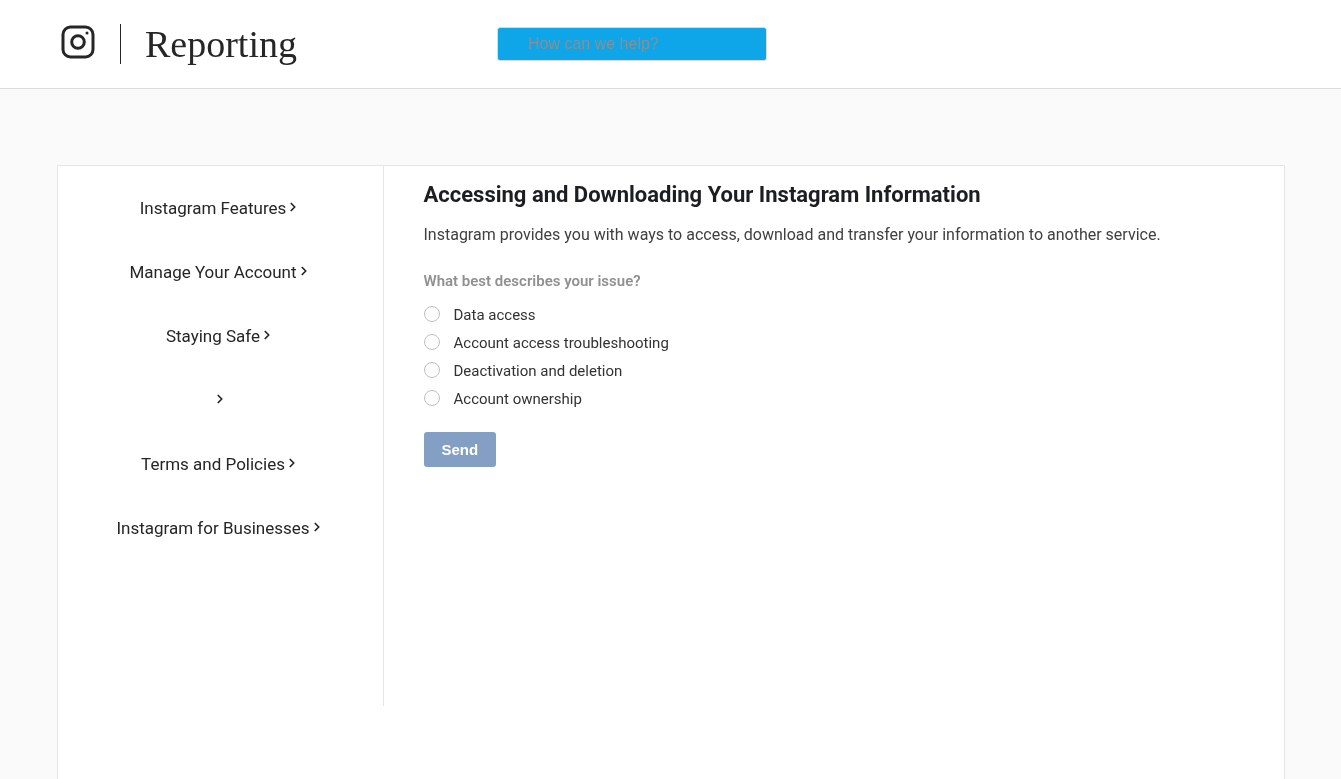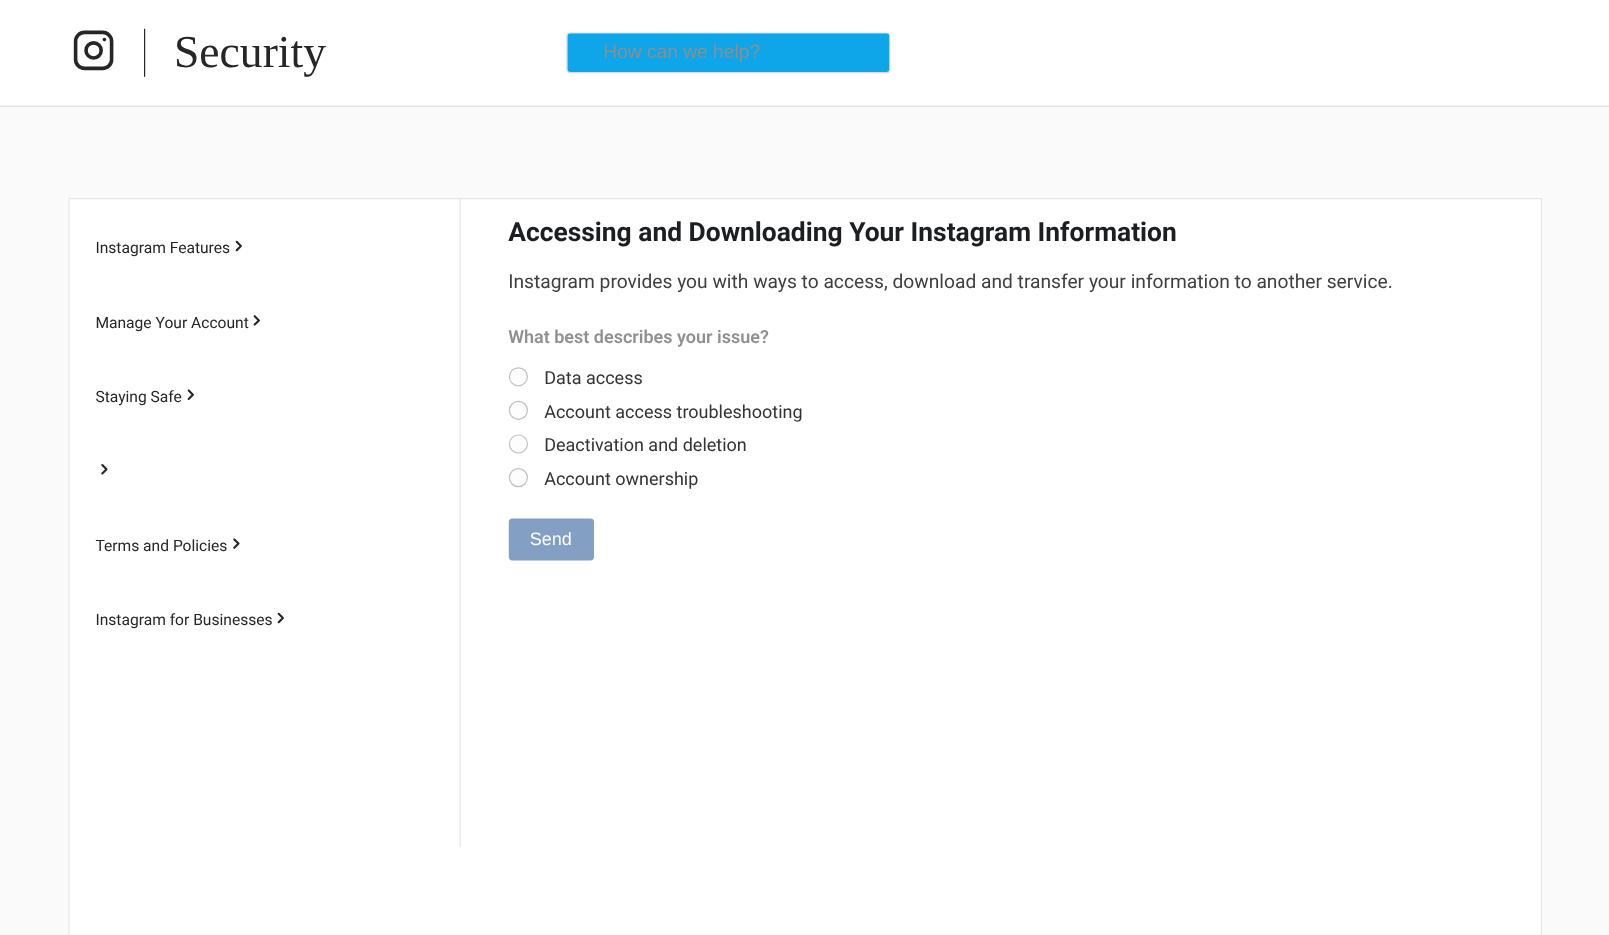--- a/index.html
+++ b/index.html
@@ -80,25 +80,25 @@
     display: flex;
   }
   .sidebar {
     width: 326px;
     border-right: 1px solid #e6e6e6;
     padding-top: 10px;
     min-height: 540px;
   }
   .sidebar-item {
     display: flex;
-    justify-content: flex-start;
+    justify-content: center;
     align-items: center;
     padding: 22px 22px;
     cursor: pointer;
-    font-size: 13px;
+    font-size: 17px;
     color: #262626;
   }
   .chevron {
     color: #262626;
   }
   .main {
     flex: 1;
     padding: 16px 40px 40px 40px;
   }
   .main h2 {
@@ -135,39 +135,39 @@
     background: #fdfdfd;
     flex-shrink: 0;
   }
   .send-btn {
     margin-top: 14px;
     background: #83a0c4;
     color: #fff;
     border: none;
     padding: 9px 18px;
     font-size: 15px;
-    font-weight: 400;
+    font-weight: 700;
     border-radius: 3px;
     cursor: pointer;
   }
 </style>
 </head>
 <body>
 
 <div class="topbar">
   <div class="logo-group">
     <span>
       <svg width="36" height="36" viewBox="0 0 24 24" fill="none" stroke="#262626" stroke-width="2" stroke-linecap="round" stroke-linejoin="round">
         <rect x="2" y="2" width="20" height="20" rx="5" ry="5"></rect>
         <circle cx="12" cy="12" r="4.2"></circle>
         <circle cx="18" cy="6" r="1" fill="#262626" stroke="none"></circle>
       </svg>
     </span>
     <span class="logo-divider"></span>
-    <span class="brand-script">Security</span>
+    <span class="brand-script">Reporting</span>
   </div>
   <div class="search-wrap">
     <div class="search-container">
       <span class="search-icon-pos">
         <svg width="14" height="14" viewBox="0 0 24 24" fill="none" stroke="#999" stroke-width="2.5" stroke-linecap="round">
           <circle cx="11" cy="11" r="7"></circle>
           <line x1="21" y1="21" x2="16.5" y2="16.5"></line>
         </svg>
       </span>
       <input class="search-input" type="text" placeholder="How can we help?" style="">

